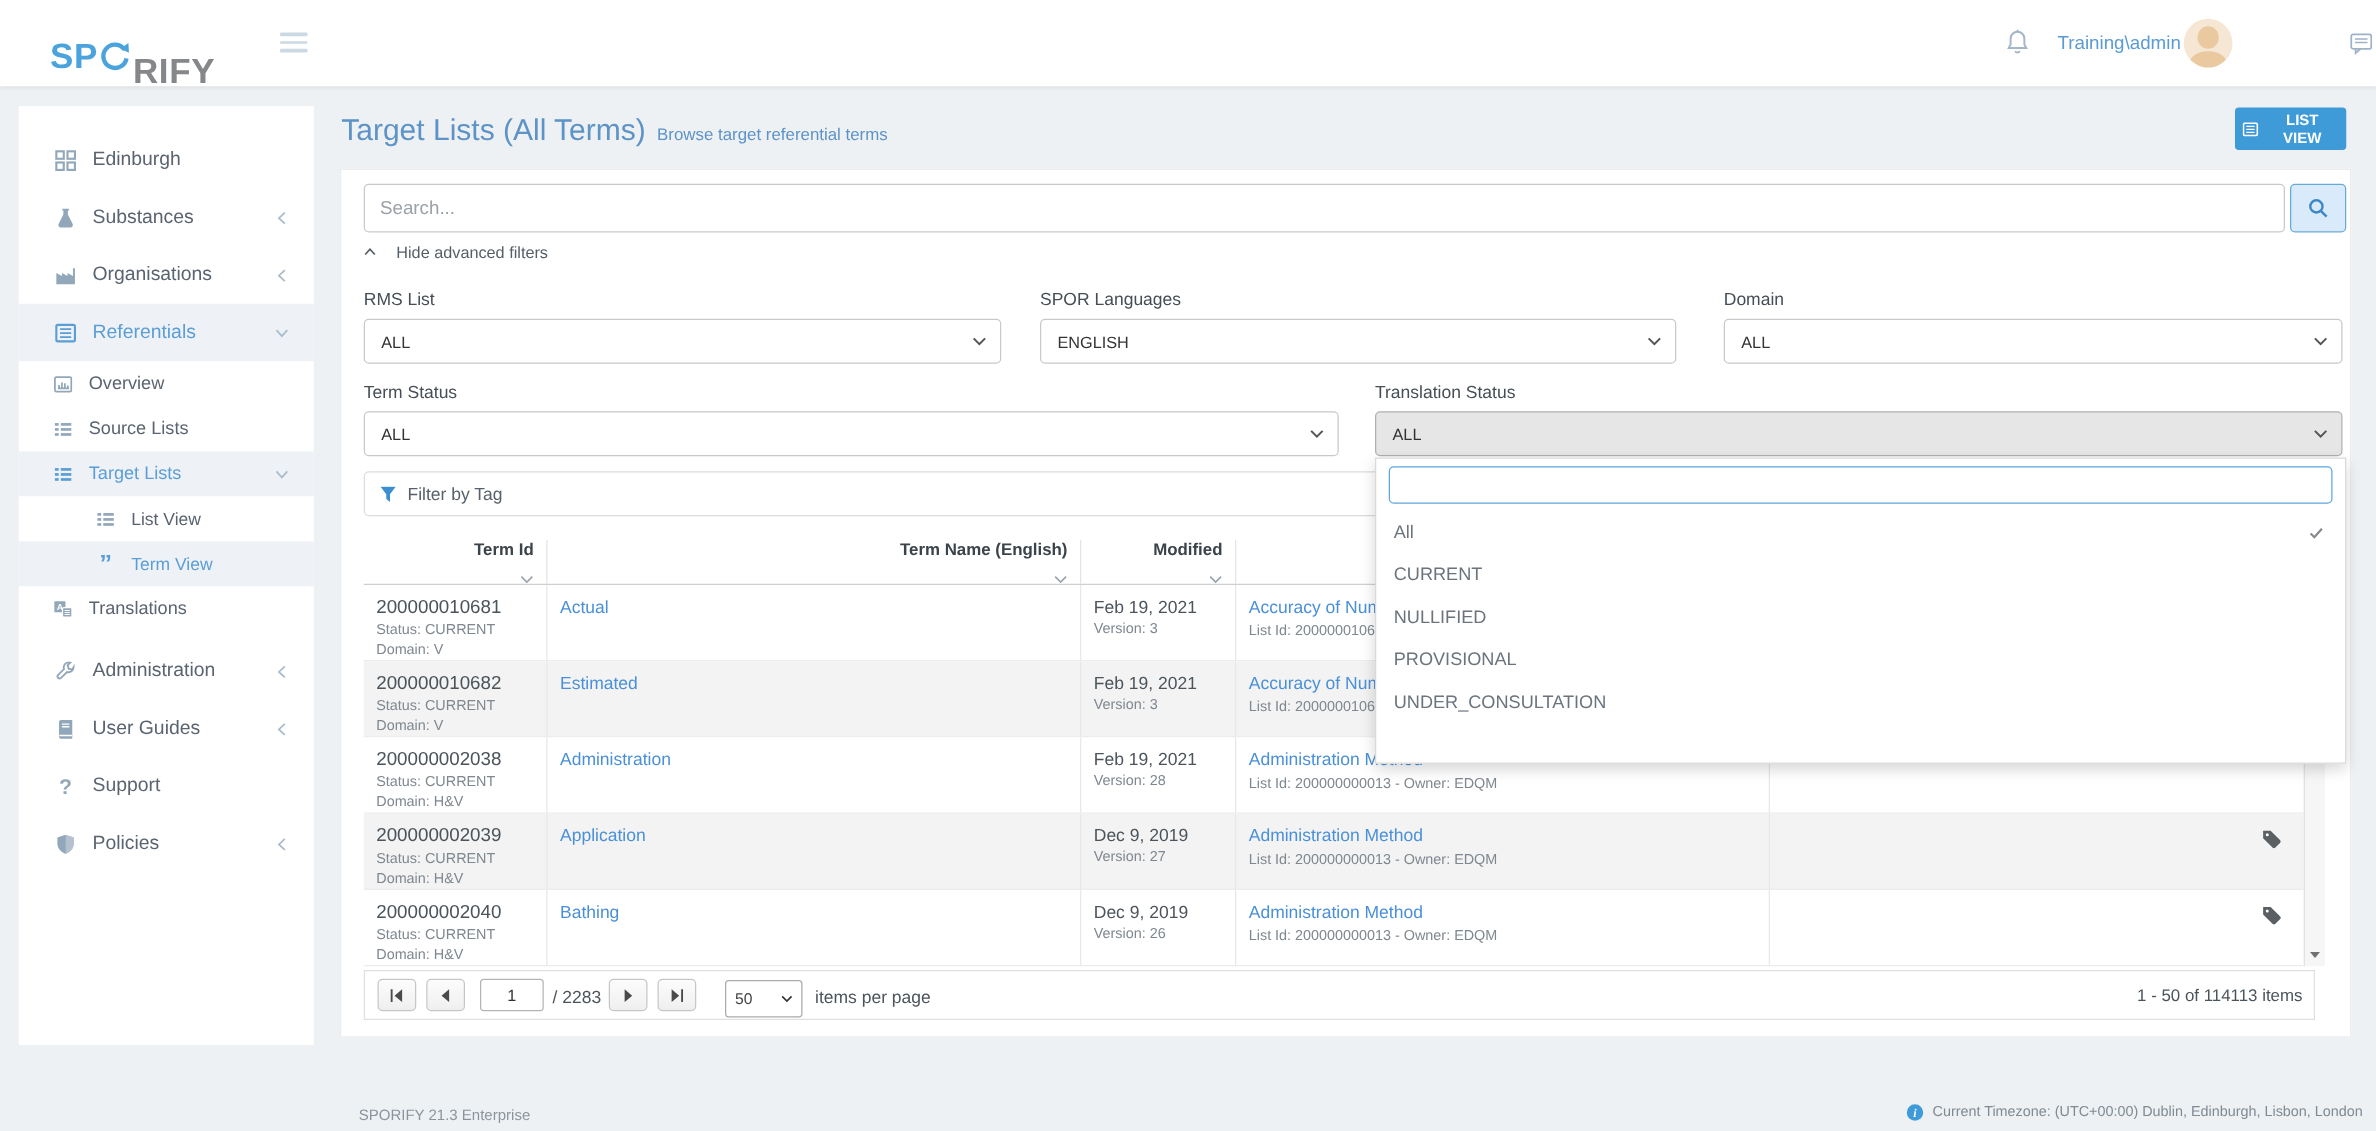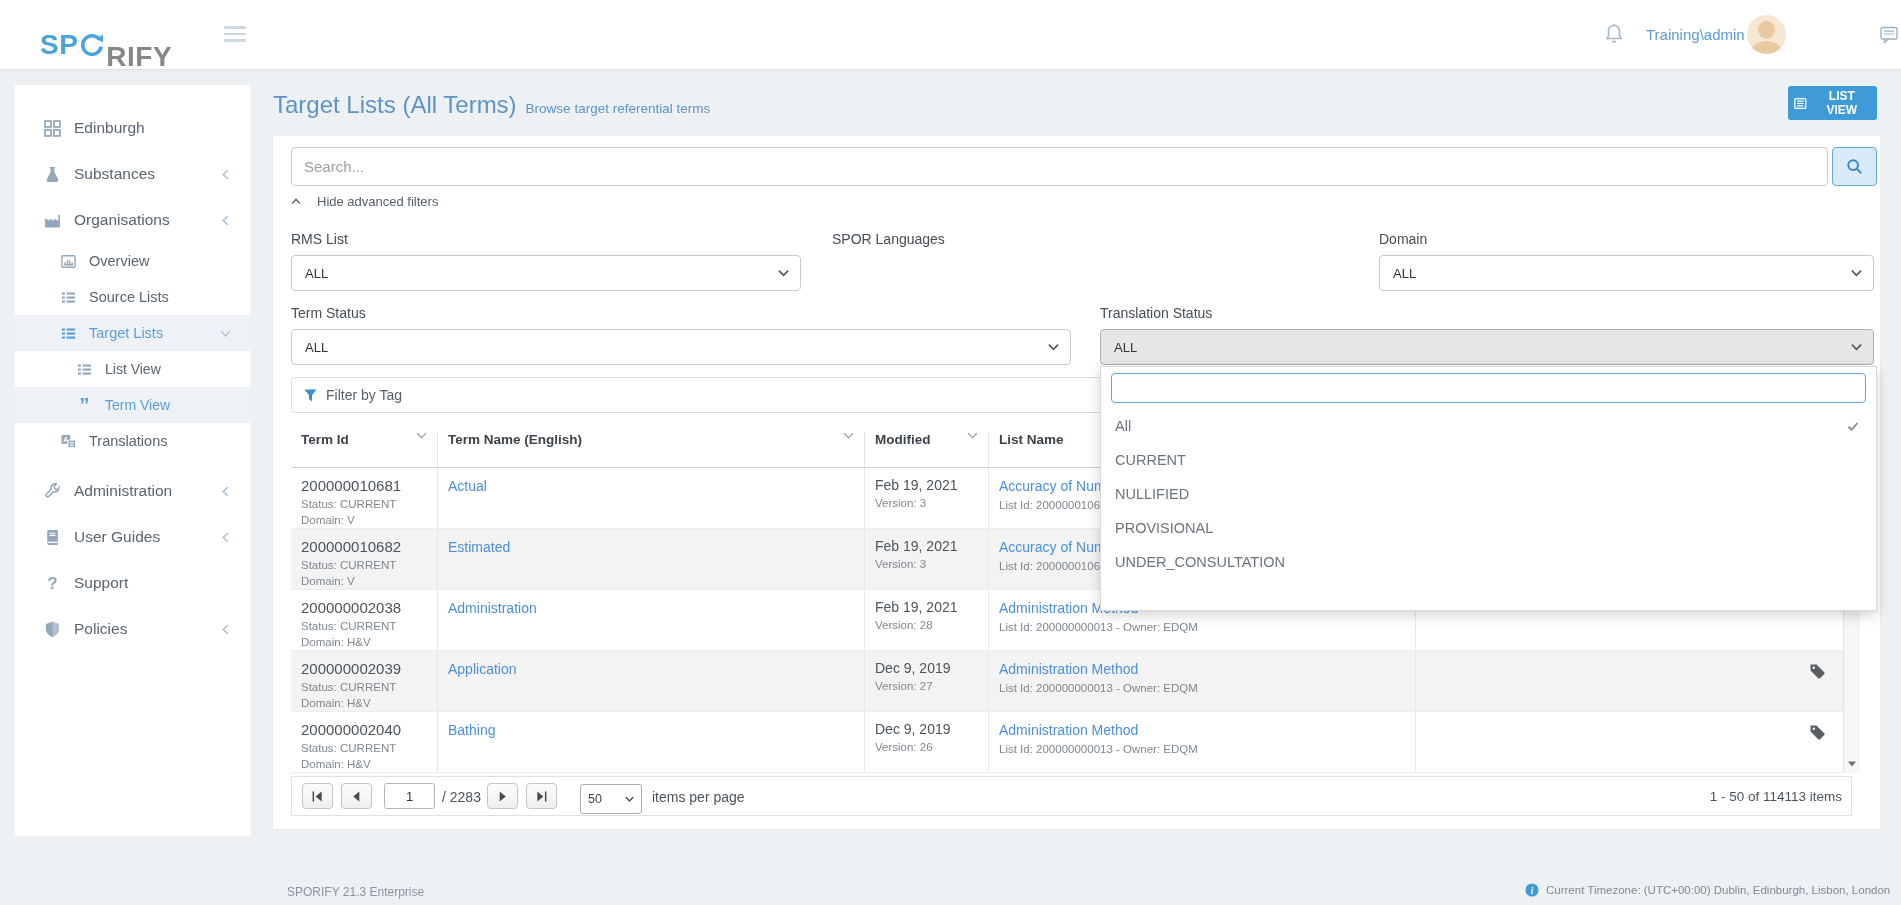--- a/index.html
+++ b/index.html
@@ -21,21 +21,21 @@
   .avatar{position:absolute;left:1747px;top:15px;width:39px;height:39px;border-radius:50%;background:#f6e7d4;overflow:hidden;cursor:pointer;}
   .avatar .head{position:absolute;left:11px;top:6px;width:17px;height:18px;border-radius:50%;background:#eac9a0;}
   .avatar .bodyshape{position:absolute;left:5px;top:26px;width:29px;height:18px;border-radius:50% 50% 0 0;background:#eac9a0;}
   .chat-icn{position:absolute;left:1880px;top:26px;width:18px;height:18px;color:#9fb3c8;cursor:pointer;}
 
   
   .sidebar{position:absolute;left:15px;top:85px;width:236px;height:751px;background:#fff;padding-top:20px;box-sizing:border-box;}
   .sb-item{display:flex;align-items:center;position:relative;cursor:pointer;color:#5a6470;}
   .sb-item .icn.sbi{width:17px;height:17px;color:#92a7ba;flex:none;}
   .sb-item.lvl0{height:46px;padding-left:29px;font-size:15.5px;}
-  .sb-item.lvl1{height:36px;padding-left:46px;font-size:14.5px;}
+  .sb-item.lvl1{height:36px;padding-left:28px;font-size:14.5px;}
   .sb-item.lvl2{height:36px;padding-left:62px;font-size:14px;}
   .lvl1 .icn.sbi,.lvl2 .icn.sbi{width:15px;height:15px;}
   .sb-label{margin-left:13px;white-space:nowrap;}
   .icn.sb-chev{position:absolute;right:20px;width:11px;height:11px;color:#a9bccb;}
   .sb-item.active{background:#eef2f7;color:#5b9ed6;}
   .sb-item.active .icn.sbi{color:#5b9ed6;}
   .sb-item.gap{margin-top:9px;}
 
   
   .title-wrap{position:absolute;left:273px;top:91px;display:flex;align-items:baseline;gap:9px;}
@@ -71,21 +71,21 @@
 
   
   .dropdown-panel{position:absolute;left:1100px;top:366px;width:777px;height:245px;background:#fff;border:1px solid #d9d9d9;box-shadow:0 4px 12px rgba(0,0,0,.18);z-index:60;box-sizing:border-box;}
   .dd-input{position:absolute;left:10px;top:6px;width:755px;height:30px;box-sizing:border-box;border:1px solid #5ca6e0;border-radius:4px;outline:none;padding:0 8px;font-size:13px;font-family:"Liberation Sans",sans-serif;}
   .dd-options{position:absolute;left:0;top:42px;width:100%;}
   .dd-opt{height:34px;display:flex;align-items:center;justify-content:space-between;padding:0 16px 0 14px;font-size:14.5px;color:#6b747d;cursor:pointer;}
   .dd-opt .icn.check{width:14px;height:12px;color:#85898d;}
 
   
   .tbl-header{position:absolute;left:291px;top:432px;width:1552px;height:36px;display:grid;grid-template-columns:146px 427px 124px 427px 1fr;border-bottom:1px solid #cfcfcf;background:#fff;box-sizing:border-box;z-index:4;}
-  .th{display:flex;align-items:flex-start;justify-content:space-between;padding:0 10px;font-size:13.5px;font-weight:bold;color:#3b434b;border-left:1px solid #e4e4e4;cursor:pointer;}
+  .th{display:flex;align-items:flex-end;justify-content:space-between;padding:0 10px;font-size:13.5px;font-weight:bold;color:#3b434b;border-left:1px solid #e4e4e4;cursor:pointer;flex-direction:column;}
   .th:first-child{border-left:none;}
   .th .icn.sort{width:11px;height:7px;color:#9aa2ab;flex:none;}
   .tbl-body{position:absolute;left:291px;top:468px;width:1552px;z-index:3;}
   .tr{display:grid;grid-template-columns:146px 427px 124px 427px 1fr;height:61px;border-bottom:1px solid #ececec;background:#fff;box-sizing:border-box;}
   .tr.alt{background:#f3f3f3;}
   .td{padding:9px 10px;border-left:1px solid #e8e8e8;box-sizing:border-box;position:relative;overflow:hidden;}
   .td:first-child{border-left:none;}
   .td .main{font-size:15px;color:#4c545b;white-space:nowrap;}
   .td .main.date{font-size:14px;}
   .td .sub{font-size:11.5px;color:#7f878f;margin-top:4px;white-space:nowrap;}
@@ -187,20 +187,34 @@
             <path fill="currentColor" d="M1 14.5V6l4.2 2.3V6l4.2 2.3V6l4.1 2.3V2.5H15v12z"></path>
           </svg>
         </span>
         <span class="sb-label">Organisations</span>
         <span class="icn sb-chev">
           <svg viewBox="0 0 10 14">
             <path fill="none" stroke="currentColor" stroke-width="1.8" d="M8 1.5L2 7l6 5.5"></path>
           </svg>
         </span>
       </div>
+      <div class="sb-item lvl0 active">
+        <span class="icn sbi">
+          <svg viewBox="0 0 16 16">
+            <rect x="1" y="1.8" width="14" height="12.4" rx="1.2" fill="none" stroke="currentColor" stroke-width="1.6"></rect>
+            <path fill="none" stroke="currentColor" stroke-width="1.3" d="M3.8 5h8.4M3.8 8h8.4M3.8 11h8.4"></path>
+          </svg>
+        </span>
+        <span class="sb-label">Referentials</span>
+        <span class="icn sb-chev">
+          <svg viewBox="0 0 14 10">
+            <path fill="none" stroke="currentColor" stroke-width="1.8" d="M1.5 2l5.5 6L12.5 2"></path>
+          </svg>
+        </span>
+      </div>
       <div class="sb-item lvl1">
         <span class="icn sbi">
           <svg viewBox="0 0 16 16">
             <rect x="1" y="1.8" width="14" height="12.4" rx="1.2" fill="none" stroke="currentColor" stroke-width="1.5"></rect>
             <path fill="none" stroke="currentColor" stroke-width="1.5" d="M4.5 11.5v-3M7 11.5v-5M9.5 11.5V7M12 11.5V9M3.5 11.5h9.5"></path>
           </svg>
         </span>
         <span class="sb-label">Overview</span>
       </div>
       <div class="sb-item lvl1">
@@ -359,20 +373,28 @@
   </div>
 
   <span class="f-label" id="lbl-rms">RMS List</span>
   <span class="f-label" id="lbl-spor">SPOR Languages</span>
   <span class="f-label" id="lbl-domain">Domain</span>
   <span class="f-label" id="lbl-term">Term Status</span>
   <span class="f-label" id="lbl-trans">Translation Status</span>
 
   <div class="select" id="sel-rms">
     <span>ALL</span>
+    <span class="icn chev">
+        <svg viewBox="0 0 12 8">
+          <path fill="none" stroke="currentColor" stroke-width="1.8" d="M1 1.5l5 5 5-5"></path>
+        </svg>
+      </span>
+  </div>
+  <div class="select" id="sel-spor">
+    <span>ENGLISH</span>
     <span class="icn chev">
         <svg viewBox="0 0 12 8">
           <path fill="none" stroke="currentColor" stroke-width="1.8" d="M1 1.5l5 5 5-5"></path>
         </svg>
       </span>
   </div>
   <div class="select" id="sel-domain">
     <span>ALL</span>
     <span class="icn chev">
         <svg viewBox="0 0 12 8">

